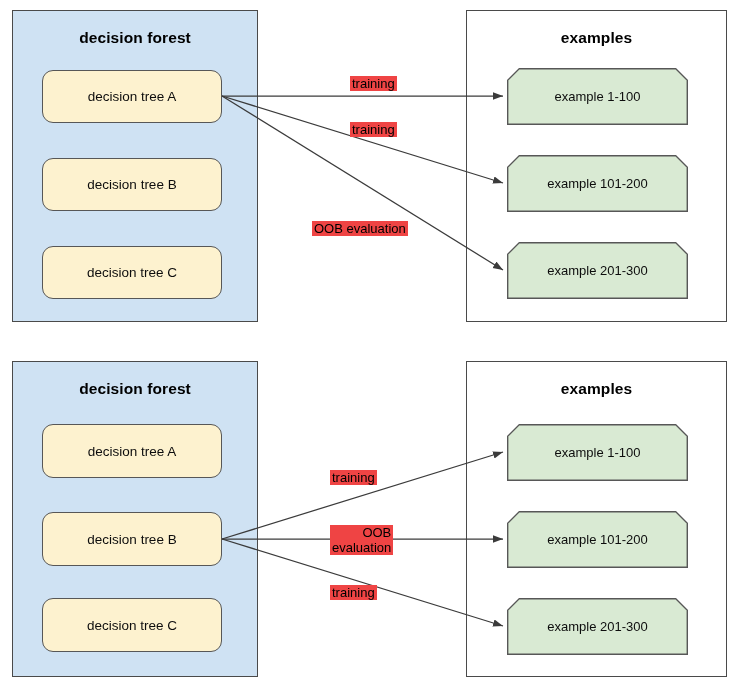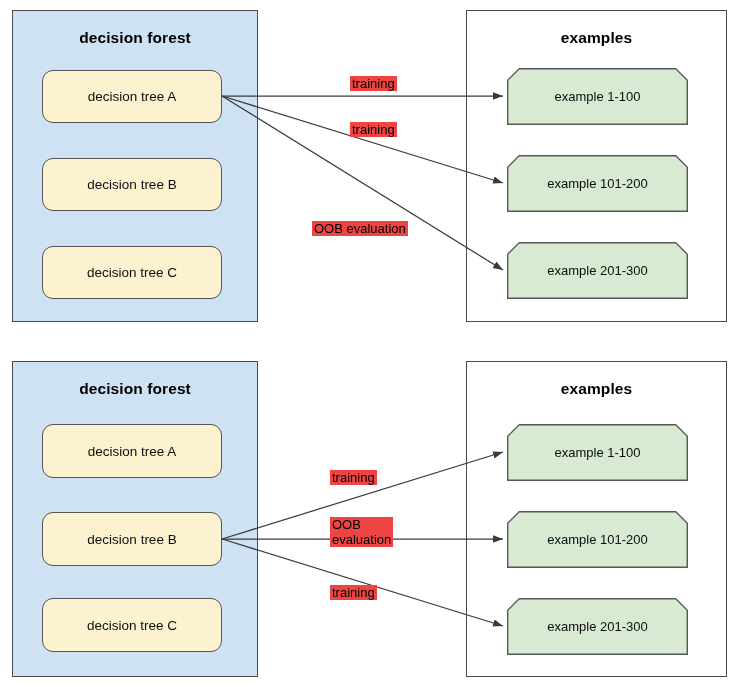--- a/index.html
+++ b/index.html
@@ -172,18 +172,18 @@
       <marker id="arrow2" markerWidth="9" markerHeight="9" refX="8" refY="3" orient="auto" markerUnits="strokeWidth">
         <path d="M0,0 L8,3 L0,6 z" fill="#3b3b3b"></path>
       </marker>
     </defs>
     <line x1="222" y1="194" x2="503" y2="107" stroke="#3b3b3b" stroke-width="1.25" marker-end="url(#arrow2)"></line>
     <line x1="222" y1="194" x2="503" y2="194" stroke="#3b3b3b" stroke-width="1.25" marker-end="url(#arrow2)"></line>
     <line x1="222" y1="194" x2="503" y2="281" stroke="#3b3b3b" stroke-width="1.25" marker-end="url(#arrow2)"></line>
   </svg>
 
   <div class="edge-label" style="left:330px; top:125px;">training</div>
-  <div class="edge-label" style="left:330px; top:172px; text-align:left;">
+  <div class="edge-label" style="left:330px; top:180px; text-align:right;">
     <span>OOB</span><br>
     <span>evaluation</span>
   </div>
   <div class="edge-label" style="left:330px; top:240px;">training</div>
 </div>
 
 </body></html>

